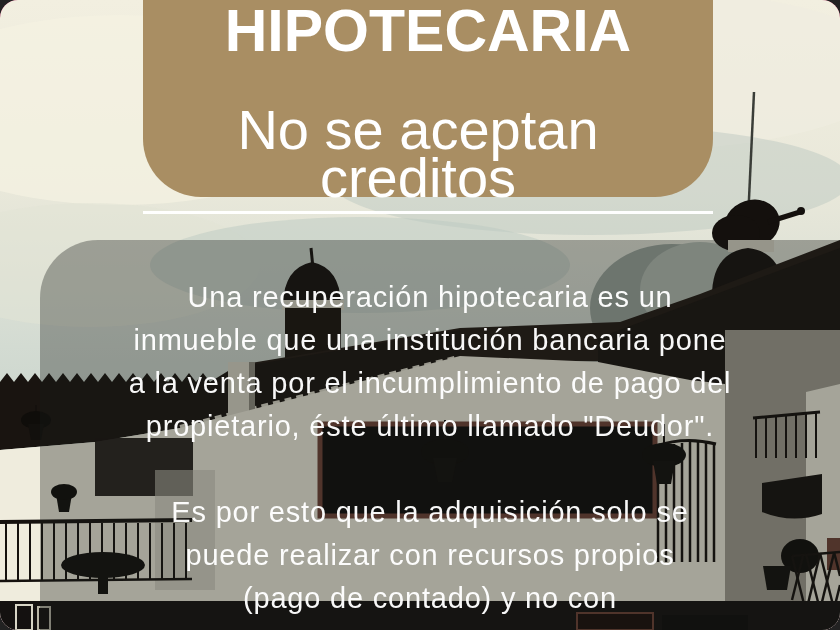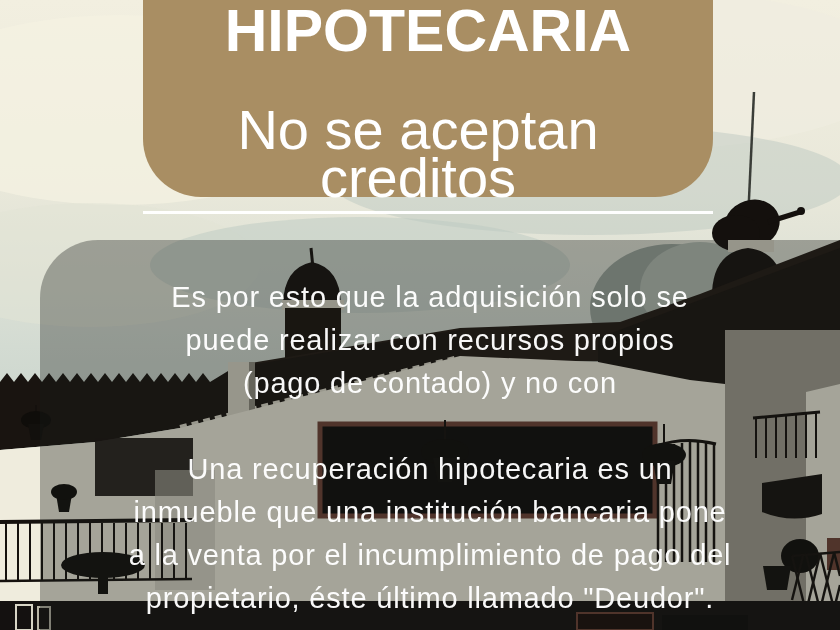--- a/index.html
+++ b/index.html
@@ -2,20 +2,21 @@
 <html><head>
 <meta charset="utf-8">
 <style>
   html,body{margin:0;padding:0;background:#222;}
   .canvas{
     position:relative;
     width:840px;height:630px;
     overflow:hidden;
     font-family:"Liberation Sans", sans-serif;
     background:#be185d;
+    border-radius:18px;
   }
   .photo{position:absolute;left:0;top:0;width:840px;height:630px;display:block;}
 
   
   .header-card{
     position:absolute;
     left:143px;top:-84px;
     width:570px;height:281px; 
     background:#a98e63;
     border-radius:58px;
@@ -240,17 +241,17 @@
   <div class="body-card"></div>
 
   <div class="header-card">
     <div class="title">HIPOTECARIA</div>
     <div class="subtitle-row">
       <span class="subtitle">No se aceptan creditos</span>
     </div>
   </div>
 
   <div class="body-text">
+    <p class="para">Una recuperación hipotecaria es un<br>inmueble que una institución bancaria pone<br>a la venta por el incumplimiento de pago del<br>propietario, éste último llamado "Deudor".</p>
     <p class="para">Es por esto que la adquisición solo se<br>puede realizar con recursos propios<br>(pago de contado) y no con</p>
-    <p class="para">Una recuperación hipotecaria es un<br>inmueble que una institución bancaria pone<br>a la venta por el incumplimiento de pago del<br>propietario, éste último llamado "Deudor".</p>
   </div>
 
 </div>
 
 </body></html>

